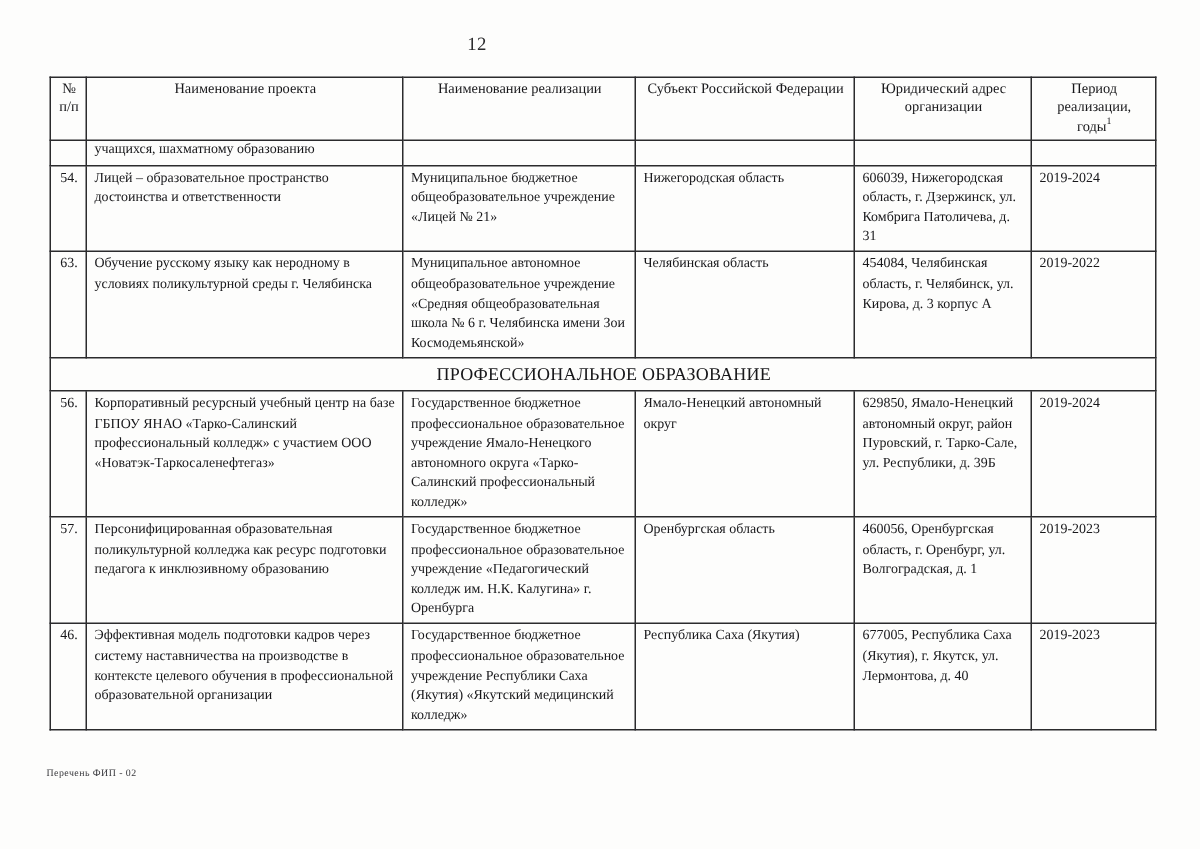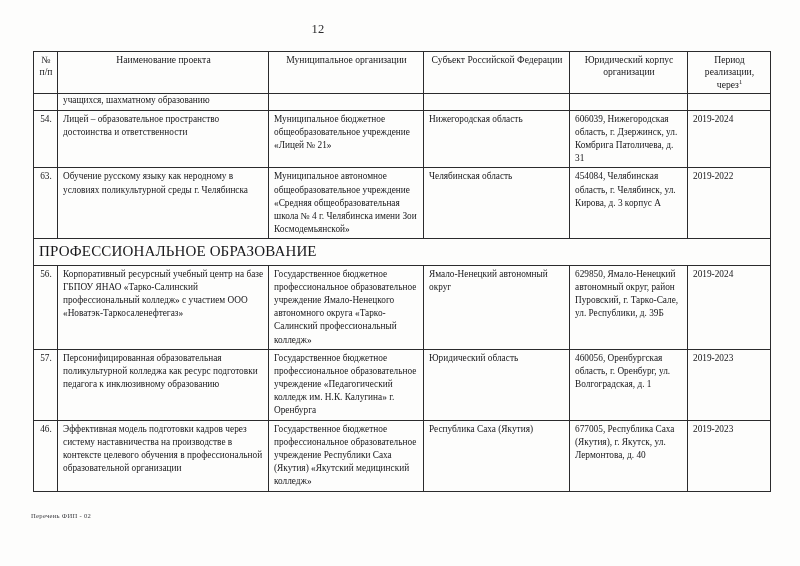--- a/index.html
+++ b/index.html
@@ -86,24 +86,24 @@
     padding-top: 0;
     font-family: Liberation Serif, serif;
   }
   tr.clipped-bottom td {
     border-bottom: none;
     padding-bottom: 0;
   }
 
   td.section {
     font-weight: bold;
-    font-size: 15px;
+    font-size: 12px;
     letter-spacing: .15px;
     padding: 3px 4px 3px 6px;
-    text-align: left;
+    text-align: center;
     margin-left: 20px;
   }
 
   .sup {
     font-size: 6.6px;
     vertical-align: super;
     line-height: 0;
   }
 
   .footer-mark {
@@ -134,27 +134,27 @@
           <col class="c6">
       </colgroup>
 
       <thead>
         <tr>
           <td>
             <span>№</span><br>
             <span>п/п</span>
           </td>
           <td>Наименование проекта</td>
-          <td>Муниципальное организации</td>
+          <td>Наименование реализации</td>
           <td>Субъект Российской Федерации</td>
-          <td>Юридический корпус организации</td>
+          <td>Юридический адрес организации</td>
           <td>
             <span>Период</span><br>
             <span>реализации,</span><br>
-            <span>через</span><span class="sup">1</span>
+            <span>годы</span><span class="sup">1</span>
           </td>
         </tr>
       </thead>
 
       <tbody>
 
         <tr class="clipped-top">
           <td class="num"></td>
           <td>учащихся, шахматному образованию</td>
           <td></td>
@@ -168,21 +168,21 @@
           <td>Лицей – образовательное пространство достоинства и ответственности</td>
           <td>Муниципальное бюджетное общеобразовательное учреждение «Лицей № 21»</td>
           <td>Нижегородская область</td>
           <td>606039, Нижегородская область, г. Дзержинск, ул. Комбрига Патоличева, д. 31</td>
           <td>2019-2024</td>
         </tr>
 
         <tr>
           <td class="num">63.</td>
           <td>Обучение русскому языку как неродному в условиях поликультурной среды г. Челябинска</td>
-          <td>Муниципальное автономное общеобразовательное учреждение «Средняя общеобразовательная школа № 4 г. Челябинска имени Зои Космодемьянской»</td>
+          <td>Муниципальное автономное общеобразовательное учреждение «Средняя общеобразовательная школа № 6 г. Челябинска имени Зои Космодемьянской»</td>
           <td>Челябинская область</td>
           <td>454084, Челябинская область, г. Челябинск, ул. Кирова, д. 3 корпус А</td>
           <td>2019-2022</td>
         </tr>
 
         <tr>
           <td class="section" colspan="6">ПРОФЕССИОНАЛЬНОЕ ОБРАЗОВАНИЕ</td>
         </tr>
 
         <tr>
@@ -191,21 +191,21 @@
           <td>Государственное бюджетное профессиональное образовательное учреждение Ямало-Ненецкого автономного округа «Тарко-Салинский профессиональный колледж»</td>
           <td>Ямало-Ненецкий автономный округ</td>
           <td>629850, Ямало-Ненецкий автономный округ, район Пуровский, г. Тарко-Сале, ул. Республики, д. 39Б</td>
           <td>2019-2024</td>
         </tr>
 
         <tr>
           <td class="num">57.</td>
           <td>Персонифицированная образовательная поликультурной колледжа как ресурс подготовки педагога к инклюзивному образованию</td>
           <td>Государственное бюджетное профессиональное образовательное учреждение «Педагогический колледж им. Н.К. Калугина» г. Оренбурга</td>
-          <td>Юридический область</td>
+          <td>Оренбургская область</td>
           <td>460056, Оренбургская область, г. Оренбург, ул. Волгоградская, д. 1</td>
           <td>2019-2023</td>
         </tr>
 
         <tr>
           <td class="num">46.</td>
           <td>Эффективная модель подготовки кадров через систему наставничества на производстве в контексте целевого обучения в профессиональной образовательной организации</td>
           <td>Государственное бюджетное профессиональное образовательное учреждение Республики Саха (Якутия) «Якутский медицинский колледж»</td>
           <td>Республика Саха (Якутия)</td>
           <td>677005, Республика Саха (Якутия), г. Якутск, ул. Лермонтова, д. 40</td>

